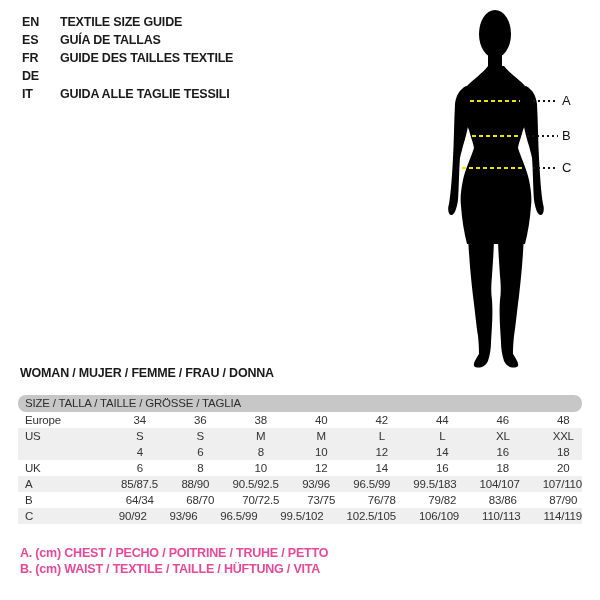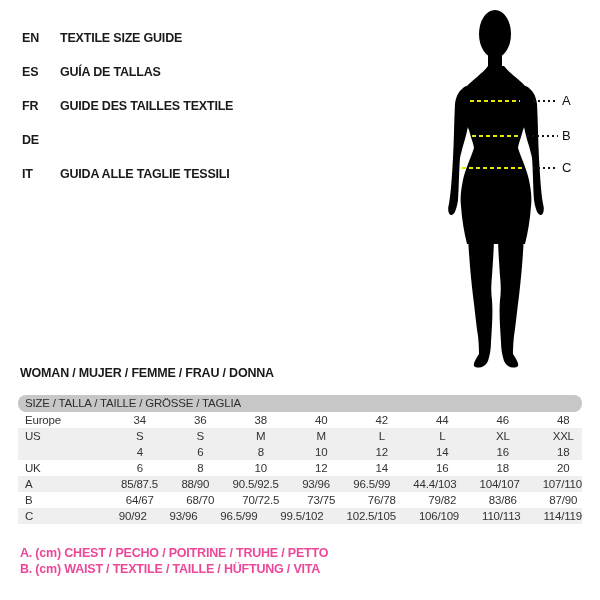--- a/index.html
+++ b/index.html
@@ -3,21 +3,21 @@
 <meta charset="utf-8">
 <style>
   html,body{margin:0;padding:0;background:#fff;}
   .page{
     position:relative;width:600px;height:600px;background:#fff;overflow:hidden;
     font-family:"Liberation Sans",sans-serif;color:#1c1c1c;
   }
   
   .lang-list{position:absolute;left:22px;top:13px;}
   .lang-row{display:flex;height:18px;align-items:center;
-    font-weight:bold;font-size:12.5px;letter-spacing:-0.2px;color:#1a1a1a;margin-top:16px;}
+    font-weight:bold;font-size:12.5px;letter-spacing:-0.2px;color:#1a1a1a;}
   .lang-code{width:38px;}
   
   .figure-area{position:absolute;left:440px;top:6px;width:160px;height:366px;}
   .figure-area svg{position:absolute;left:0;top:0;}
   .marker{position:absolute;left:122px;height:16px;line-height:16px;
     font-size:13px;color:#111;}
   .measure-line{stroke:var(--measure-yellow,#e9e600);stroke-width:2;}
   .leader-line{stroke:#141414;stroke-width:2;}
   
   .section-title{position:absolute;left:20px;top:366px;
@@ -155,27 +155,27 @@
           <span class="tcell">18</span>
           <span class="tcell">20</span>
         </div>
         <div class="trow shade">
           <span class="tlabel">A</span>
           <span class="tcell">85/87.5</span>
           <span class="tcell">88/90</span>
           <span class="tcell">90.5/92.5</span>
           <span class="tcell">93/96</span>
           <span class="tcell">96.5/99</span>
-          <span class="tcell">44.4/103</span>
+          <span class="tcell">99.5/183</span>
           <span class="tcell">104/107</span>
           <span class="tcell">107/110</span>
         </div>
         <div class="trow">
           <span class="tlabel">B</span>
-          <span class="tcell">64/67</span>
+          <span class="tcell">64/34</span>
           <span class="tcell">68/70</span>
           <span class="tcell">70/72.5</span>
           <span class="tcell">73/75</span>
           <span class="tcell">76/78</span>
           <span class="tcell">79/82</span>
           <span class="tcell">83/86</span>
           <span class="tcell">87/90</span>
         </div>
         <div class="trow shade">
           <span class="tlabel">C</span>

